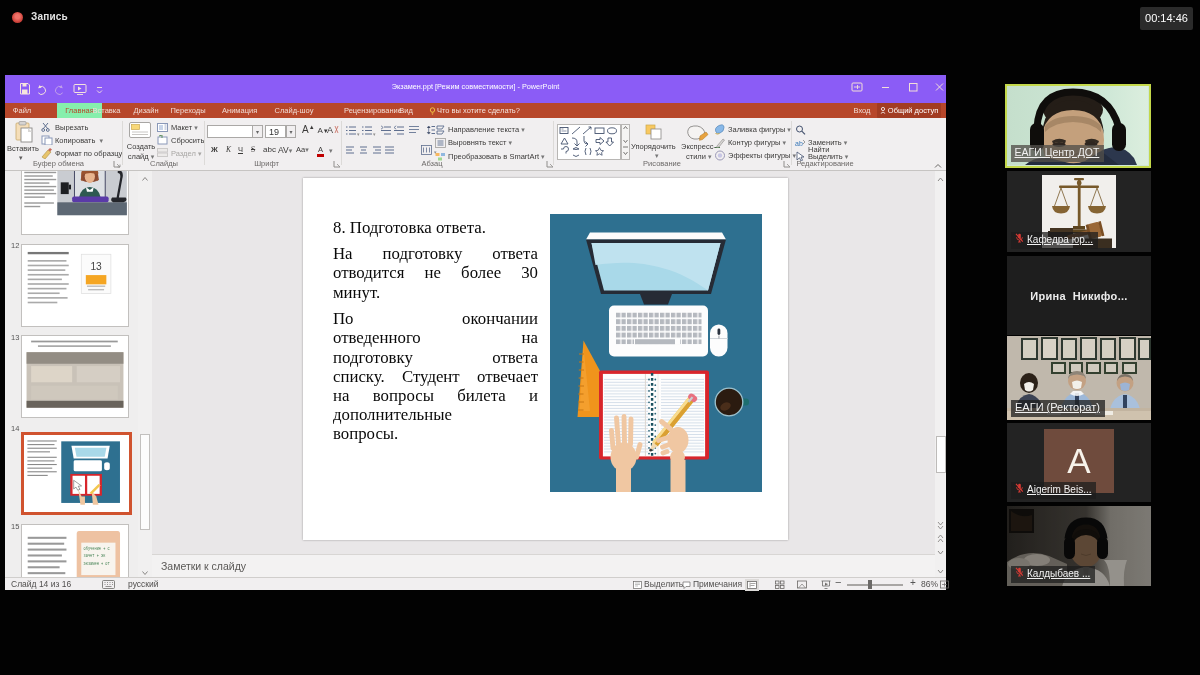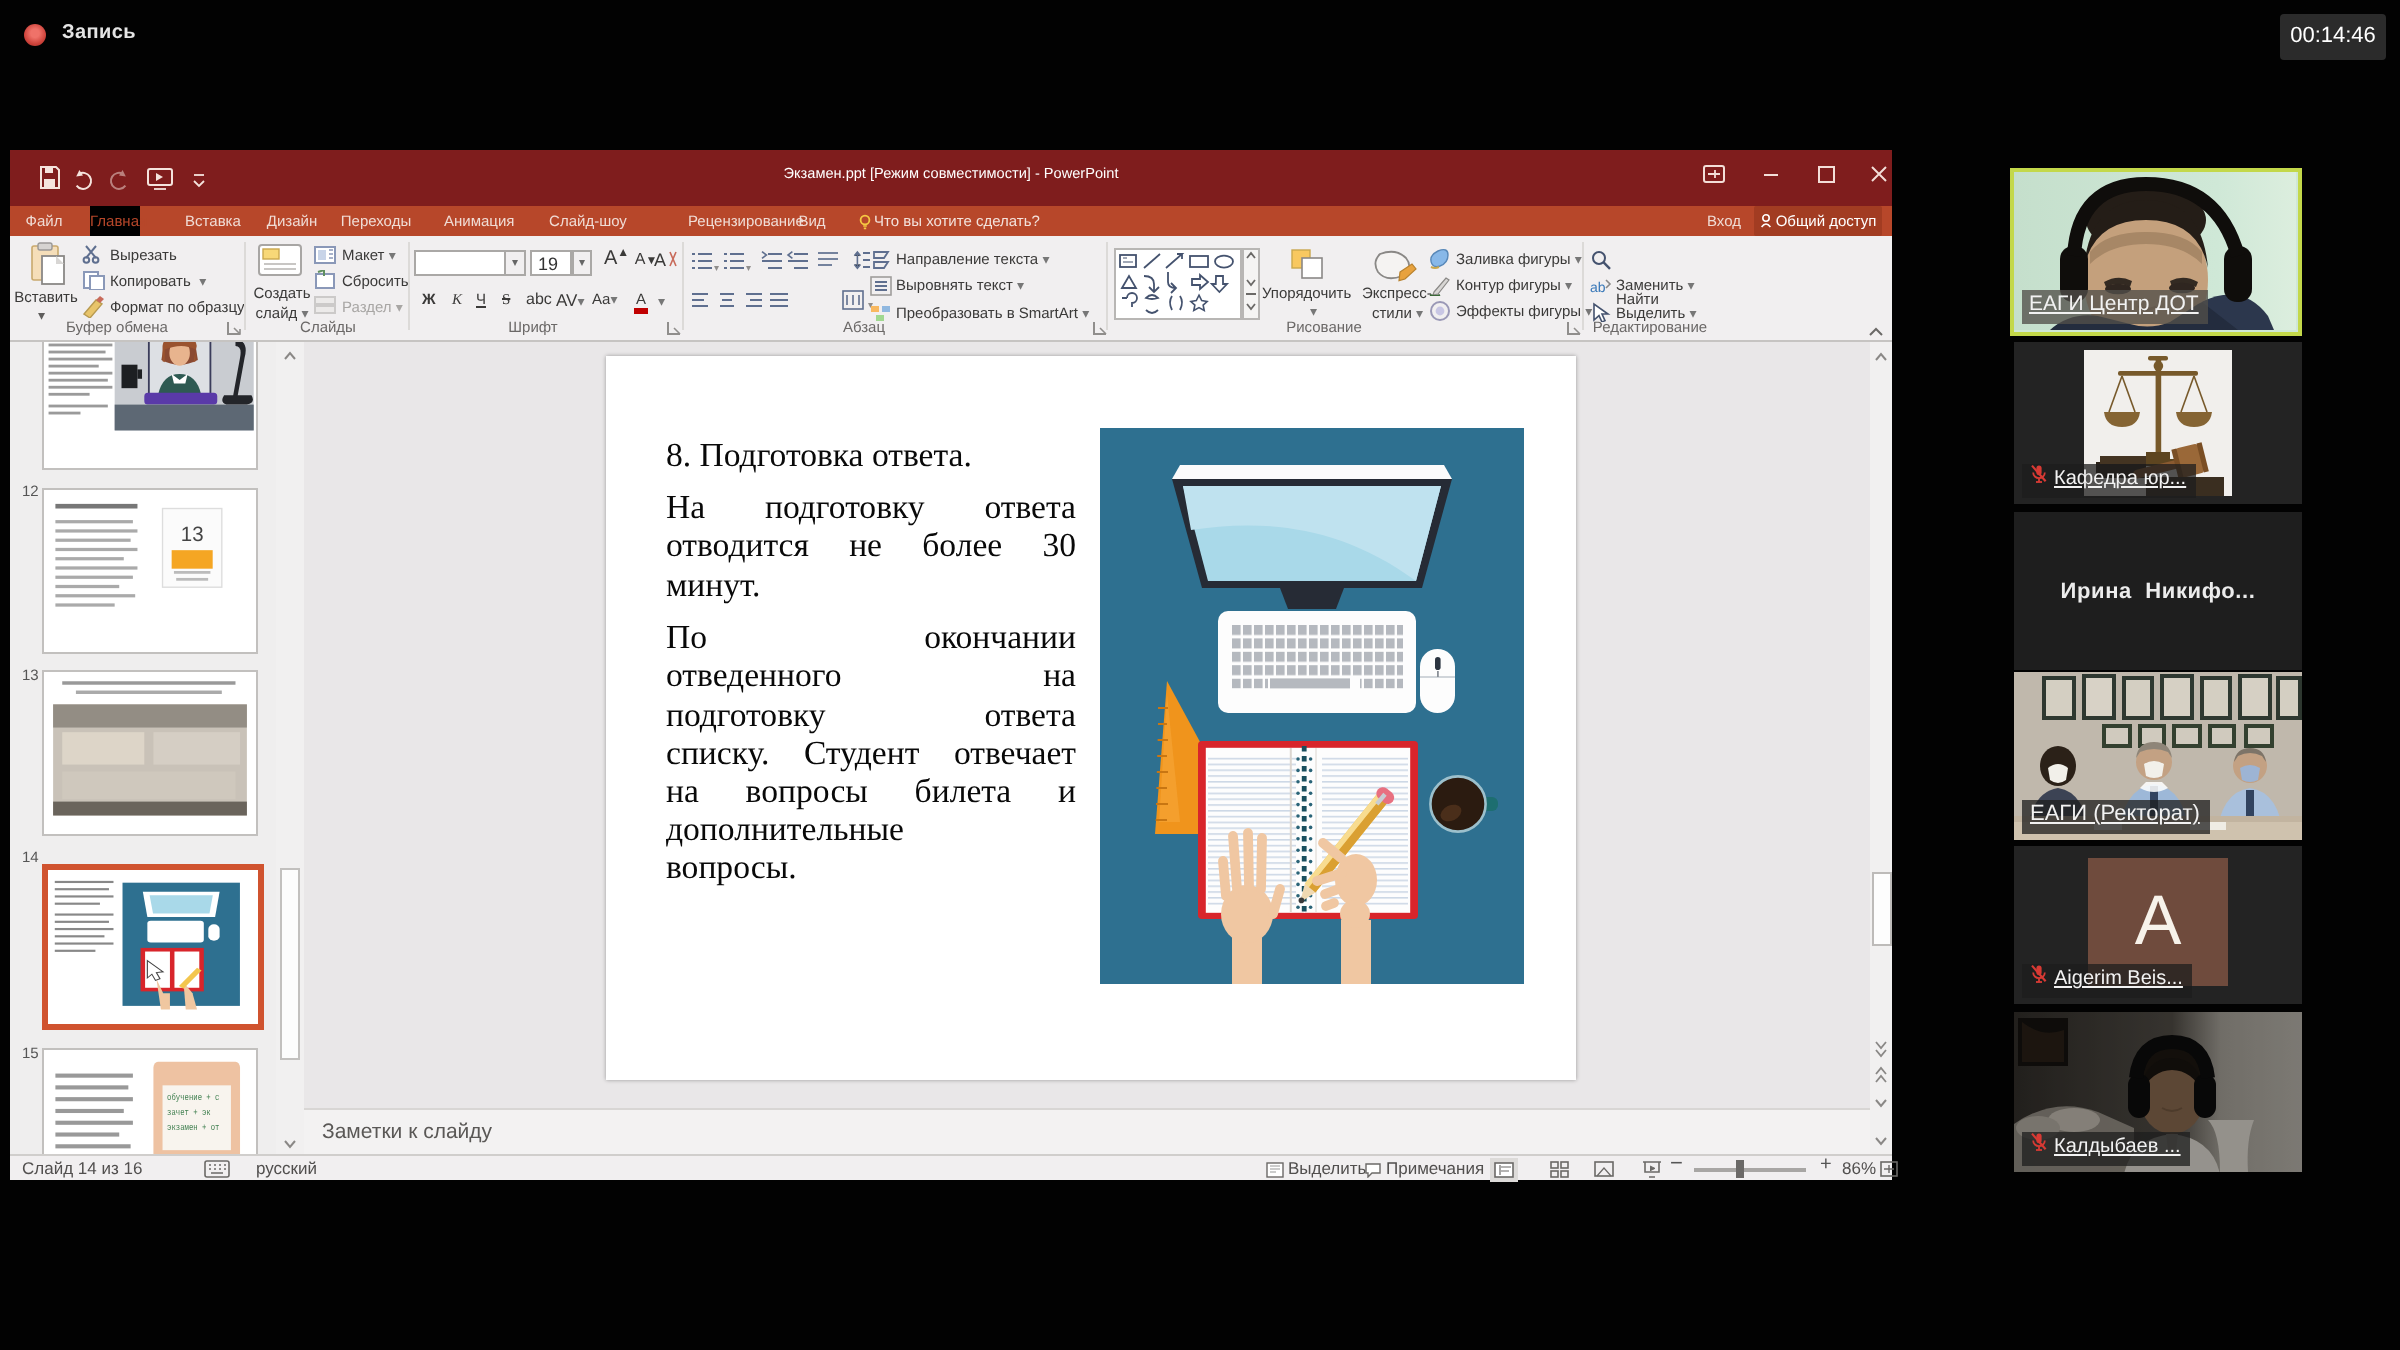--- a/index.html
+++ b/index.html
@@ -10,21 +10,21 @@
 
   
   #recdot { left:12px; top:12px; width:11px; height:11px; border-radius:50%;
     background:radial-gradient(circle at 50% 42%, #ef7269 0 25%, #cc4139 65%, #9e332c 100%); }
   #reclabel { left:31px; top:11px; color:#e4e4e4; font-size:10px; font-weight:bold; letter-spacing:0.2px; }
   #timer { left:1140px; top:7px; width:53px; height:23px; background:#2b2b2b; border-radius:2px;
     color:#fff; font-size:11px; font-weight:normal; text-align:center; line-height:23px; font-family:"Liberation Sans",sans-serif; }
 
   
   #ppt { left:5px; top:75px; width:941px; height:515px; background:#f1eff0; }
-  #titlebar { left:0; top:0; width:941px; height:28px; background:#7f1d1d; color:#fff; }
+  #titlebar { left:0; top:0; width:941px; height:28px; background:#8b5cf6; color:#fff; }
   #tabsrow { left:0; top:28px; width:941px; height:14.5px; background:#b7472a; }
   #ribbon { left:0; top:42.5px; width:941px; height:53.5px; background:#f1eff0; border-bottom:1px solid #c6c4c2; }
   .tab { position:absolute; top:0; height:14.5px; line-height:15px; color:#f0dcd5; font-size:7.5px; text-align:center; }
   .gl { position:absolute; bottom:2px; font-size:7.5px; color:#6b6867; white-space:nowrap; text-align:center; }
   .gsep { position:absolute; top:3px; height:44px; width:1px; background:#dcdad8; }
   .rtx { position:absolute; font-size:7.5px; color:#3b3a39; white-space:nowrap; }
   .rico { position:absolute; }
 
   
   #mainarea { left:0; top:96px; width:941px; height:406px; background:#e9e7e8; }
@@ -88,21 +88,21 @@
           <rect x="2" y="3" width="10" height="8" rx="1"></rect>
             <path d="M4 7 l6 0 M7.5 5 l0 4" stroke-width="0.9"></path>
           <path d="M32 7.5 l7 0"></path>
           <rect x="59.5" y="3.5" width="7.5" height="7.5"></rect>
           <path d="M86 3.5 l7 7 M93 3.5 l-7 7"></path>
         </g>
       </svg>
     </div>
     <div class="abs" id="tabsrow">
       <div class="tab" style="left:3px;width:28px;">Файл</div>
-      <div class="tab" style="left:40px;width:25px;background:#000000;color:#b7472a;">Главная</div>
+      <div class="tab" style="left:52px;width:45px;background:#86efac;color:#b7472a;">Главная</div>
       <div class="tab" style="left:86px;width:31px;">Вставка</div>
       <div class="tab" style="left:127px;width:28px;">Дизайн</div>
       <div class="tab" style="left:165px;width:36px;">Переходы</div>
       <div class="tab" style="left:217px;width:34px;">Анимация</div>
       <div class="tab" style="left:269px;width:40px;">Слайд-шоу</div>
       <div class="tab" style="left:324px;width:55px;margin-left:15px;">Рецензирование</div>
       <div class="tab" style="left:393px;width:16px;">Вид</div>
       <svg class="abs" style="left:424px;top:4px" width="7" height="8" viewBox="0 0 7 8">
           <circle cx="3.5" cy="3" r="2.2" fill="none" stroke="#f5c842" stroke-width="0.9"></circle>
           <path d="M2.6 6 h1.8 M2.9 7.2 h1.2" stroke="#f5c842" stroke-width="0.8"></path>

